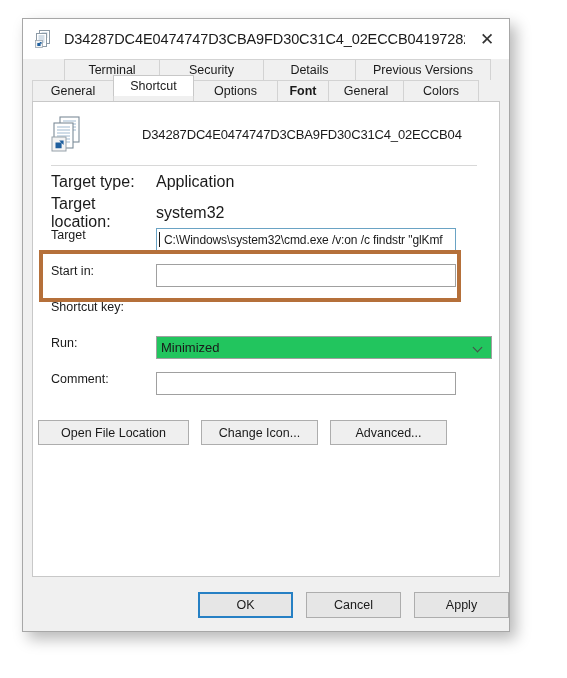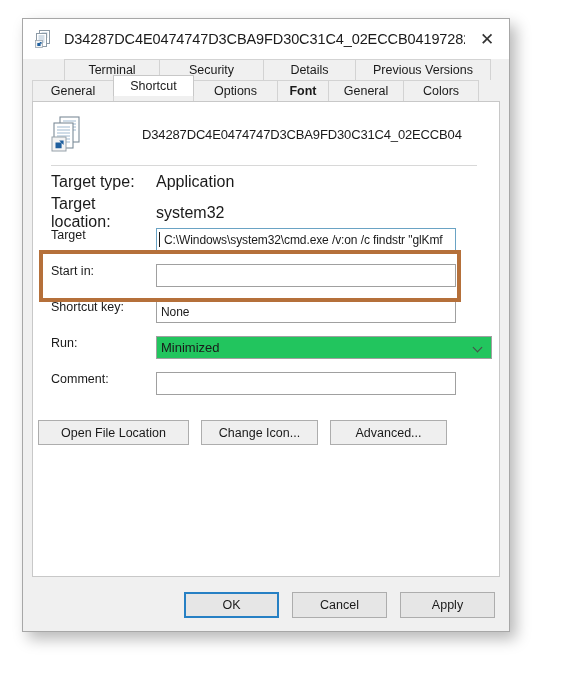--- a/index.html
+++ b/index.html
@@ -284,21 +284,20 @@
   
   .footer {
     position: absolute;
     left: 16px;
     right: 0;
     bottom: 0;
     height: 52px;
     display: flex;
     align-items: center;
     justify-content: flex-end;
-    padding-right: 14px;
     gap: 13px;
     box-sizing: border-box;
   }
   .fbtn {
     width: 95px;
     height: 26px;
     background: #e6e6e6;
     border: 1px solid #adadad;
     box-sizing: border-box;
     display: flex;
@@ -404,23 +403,20 @@
 
       <div class="formrow">
         <span class="lbl">Start in:</span>
         <span class="field">
           <span class="fv"></span>
         </span>
       </div>
 
       <div class="formrow">
         <span class="lbl">Shortcut key:</span>
-        <span class="field">
-          <span class="fv">None</span>
-        </span>
       </div>
 
       <div class="formrow">
         <span class="lbl">Run:</span>
         <span class="dropdown">
           <span class="dd-val">Minimized</span>
           <span class="chev"></span>
         </span>
       </div>
 

